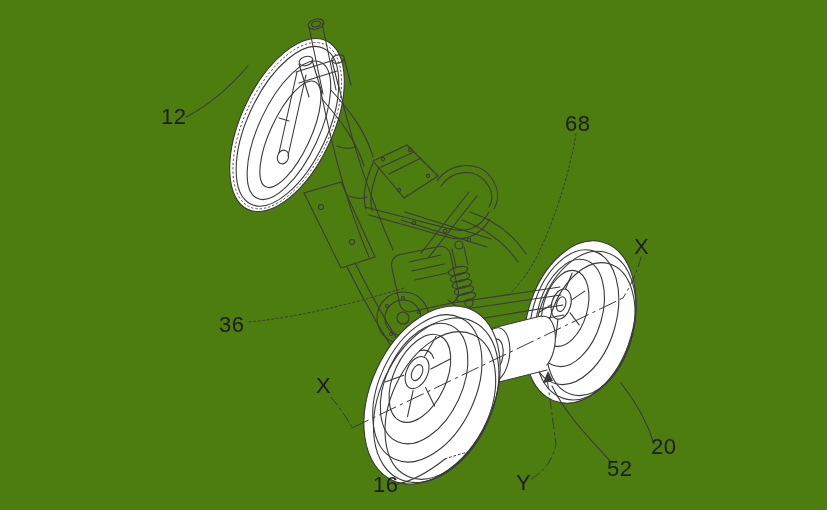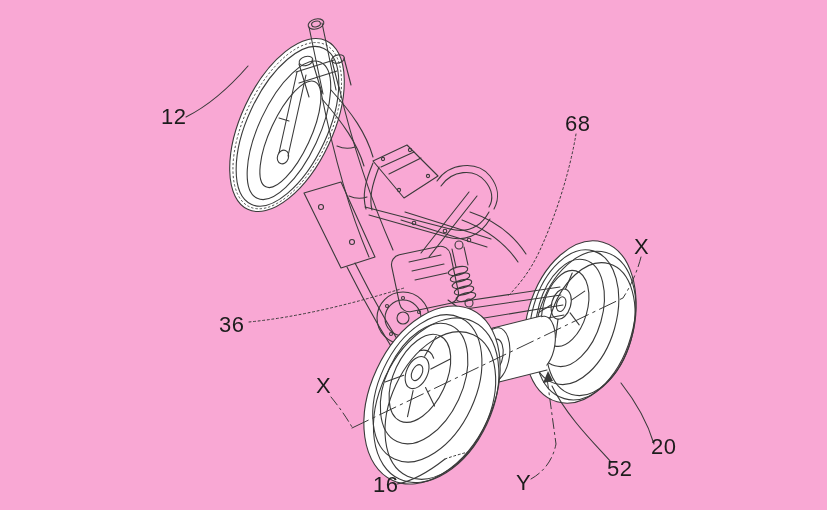--- a/index.html
+++ b/index.html
@@ -4,21 +4,21 @@
 <style>
   html, body {
     margin: 0;
     padding: 0;
     background: #ffffff;
   }
   .stage {
     position: relative;
     width: 827px;
     height: 510px;
-    background: #f9a8d4;
+    background: #4d7c0f;
     overflow: hidden;
     font-family: "Liberation Sans", sans-serif;
   }
   svg { display: block; }
   .ref-label {
     font-family: "Liberation Sans", sans-serif;
     font-size: 22px;
     letter-spacing: 0.5px;
   }
 </style>

